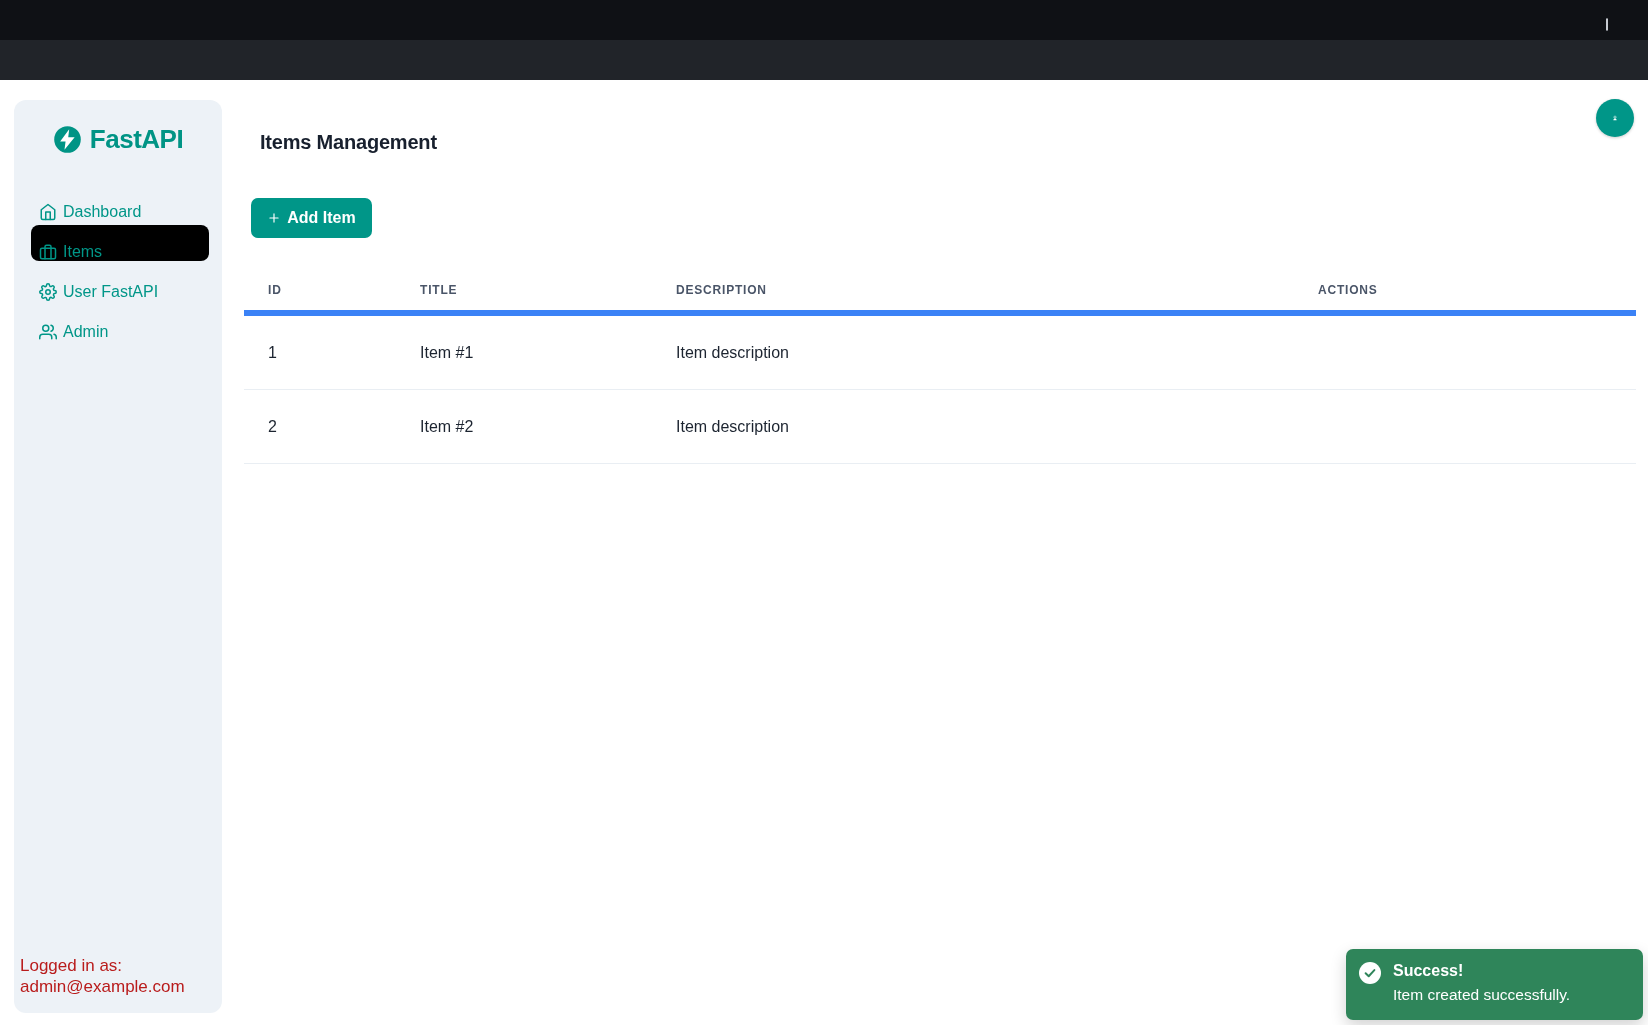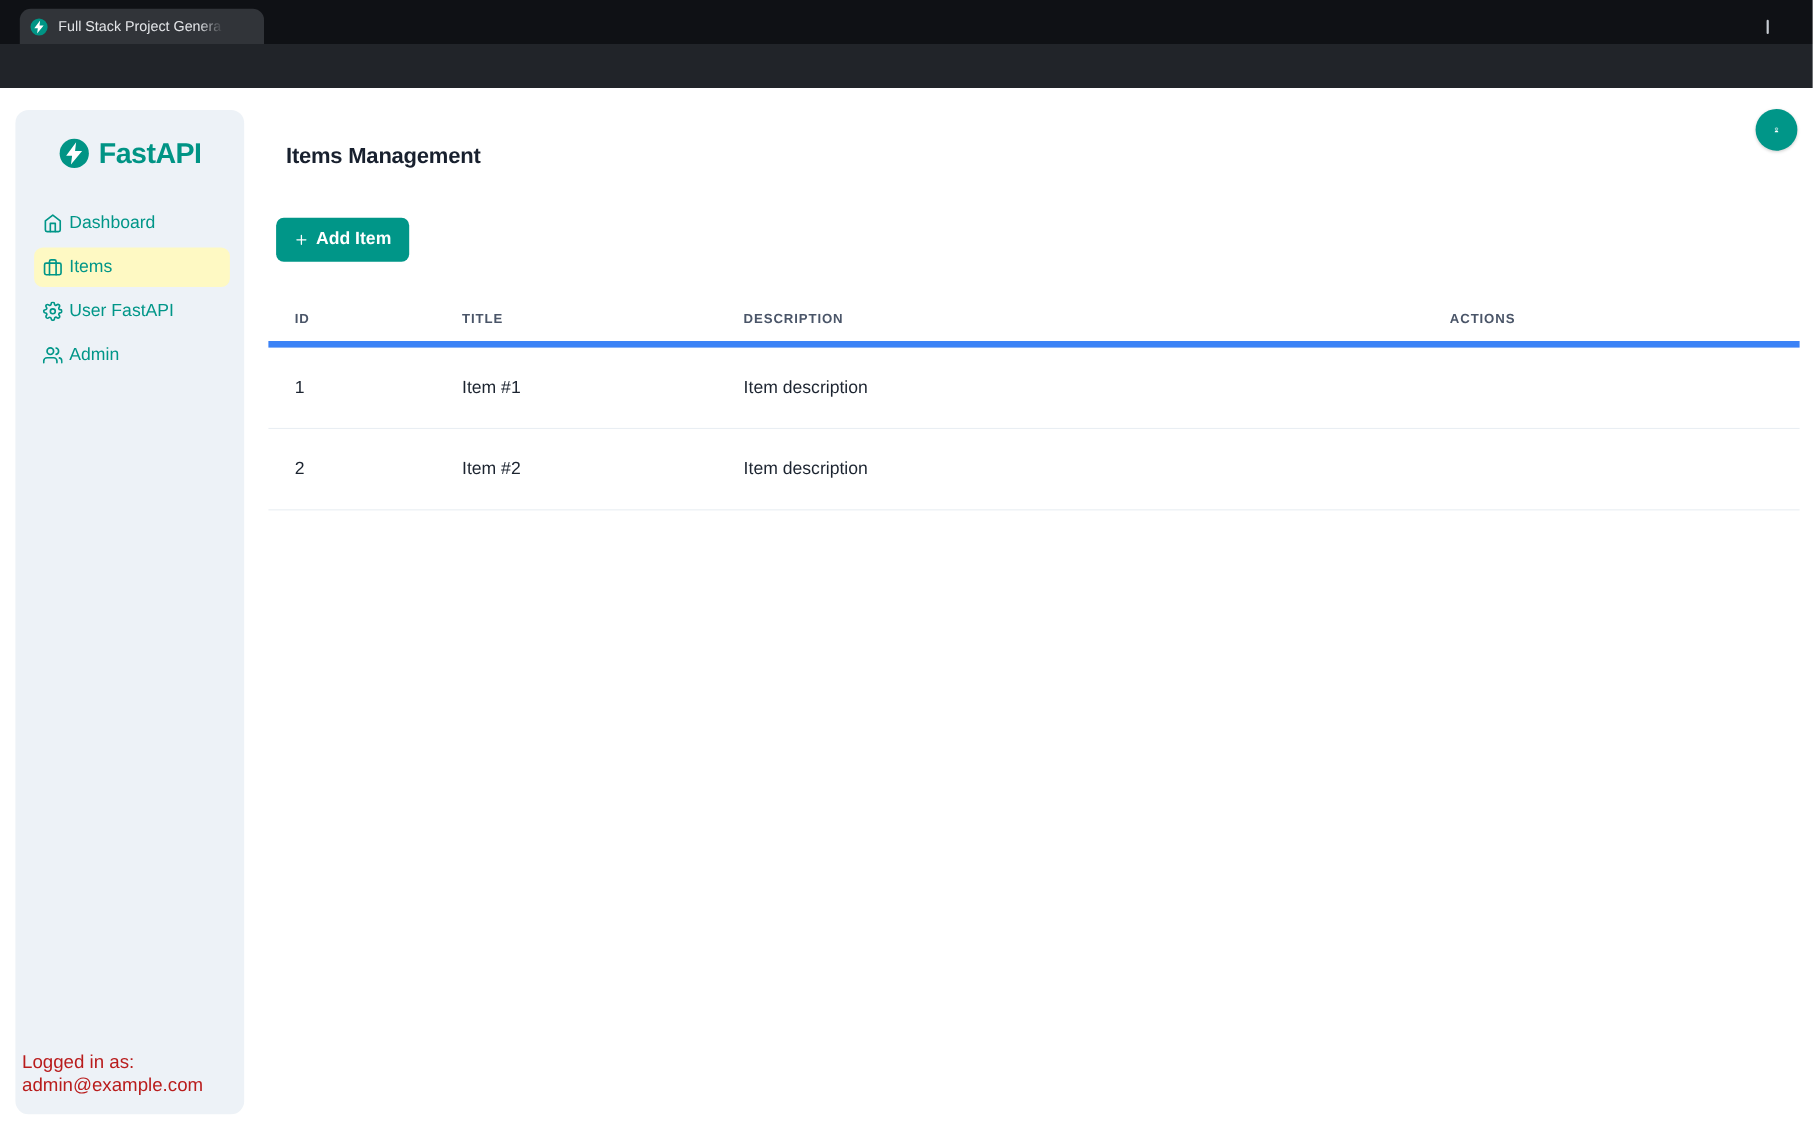--- a/index.html
+++ b/index.html
@@ -42,22 +42,22 @@
        color:#fff;font-size:9px;font-weight:700;display:flex;align-items:center;justify-content:center;padding:0 2px;box-sizing:border-box}
 
   
   .page{position:absolute;top:80px;left:0;width:1648px;height:945px;background:#fff}
 
   .sidebar{position:absolute;left:14px;top:20px;width:208px;height:913px;background:#EDF2F7;border-radius:12px}
   .logo{position:absolute;top:24px;left:0;width:100%;display:flex;align-items:center;justify-content:center;gap:8px}
   .logo-icon{width:29px;height:29px}
   .logo-text{font-size:26px;font-weight:600;color:#009485;letter-spacing:-0.5px}
   .nav{position:absolute;top:85px;left:17px;right:13px}
-  .nav-item{height:36px;border-radius:8px;display:flex;align-items:center;padding:0 8px;margin-bottom:4px;cursor:pointer}
-  .nav-item.active{background:#fef9c3}
+  .nav-item{height:36px;border-radius:8px;display:flex;align-items:flex-end;padding:0 8px;margin-bottom:4px;cursor:pointer}
+  .nav-item.active{background:#000000}
   .nav-icon{width:18px;height:18px;color:#009688;flex:0 0 auto}
   .nav-label{margin-left:6px;font-size:16px;color:#009688}
   .sb-footer{position:absolute;left:6px;bottom:16px;font-size:17px;color:#b91c1c;line-height:21px}
 
   .main-title{position:absolute;left:260px;top:44px;font-size:20px;line-height:37px;font-weight:700;color:#18202E;letter-spacing:-0.2px}
 
   .add-btn{position:absolute;left:251px;top:118px;width:121px;height:40px;background:#009688;border:none;border-radius:7px;
        color:#fff;font-size:16px;font-weight:700;display:flex;align-items:center;justify-content:center;gap:6px;cursor:pointer}
 
   .items-table{position:absolute;left:244px;top:190px;width:1392px}
@@ -79,32 +79,20 @@
        display:flex;align-items:center;justify-content:center}
   .toast-title{position:absolute;left:47px;top:13px;font-size:16px;font-weight:700}
   .toast-msg{position:absolute;left:47px;top:37px;font-size:15.5px}
   .toast-close{position:absolute;right:8px;top:8px;width:18px;height:18px;border:none;background:none;color:#fff;
        display:flex;align-items:center;justify-content:center;cursor:pointer}
 </style>
 </head>
 <body>
 
 <div class="tabbar">
-  <div class="tab">
-    <svg class="favicon" viewBox="0 0 24 24">
-      <circle cx="12" cy="12" r="11" fill="#009485" stroke="none"></circle>
-      <polygon points="13.4,3.6 5.9,13.7 10.4,13.7 9.5,20.4 17.9,10.1 12.6,10.1" fill="#fff" stroke="none"></polygon>
-    </svg>
-    <span class="tab-title">Full Stack Project Genera</span>
-    <button class="chrome-btn">
-      <svg class="icn" width="13" height="13" viewBox="0 0 24 24" stroke-width="2.4">
-        <path d="M6 6l12 12M18 6L6 18"></path>
-      </svg>
-    </button>
-  </div>
   <button class="chrome-btn newtab">
     <svg class="icn" width="17" height="17" viewBox="0 0 24 24" stroke-width="1.9">
       <path d="M12 5v14M5 12h14"></path>
     </svg>
   </button>
   <button class="chrome-btn winctl" style="left:1522px">
     <svg class="icn" width="16" height="16" viewBox="0 0 24 24">
       <polyline points="6 9 12 15 18 9"></polyline>
     </svg>
   </button>
@@ -300,14 +288,28 @@
   </div>
 
   <button class="avatar-btn">
     <svg width="22" height="22" viewBox="0 0 24 24">
       <circle cx="12" cy="8.6" r="4.6" fill="none" stroke="#fff" stroke-width="1.7"></circle>
       <path d="M8.6 8.6h6.8" stroke="#fff" stroke-width="1.7" stroke-linecap="round"></path>
       <path d="M5.4 20.6c.4-4 3-6.2 6.6-6.2s6.2 2.2 6.6 6.2z" fill="#fff"></path>
     </svg>
   </button>
 
+  <div class="toast">
+    <span class="toast-check">
+      <svg width="14" height="14" viewBox="0 0 24 24" fill="none" stroke="#2F855A" stroke-width="3.4" stroke-linecap="round" stroke-linejoin="round">
+        <polyline points="4.5 12.5 9.8 17.5 19.5 7"></polyline>
+      </svg>
+    </span>
+    <span class="toast-title">Success!</span>
+    <span class="toast-msg">Item created successfully.</span>
+    <button class="toast-close">
+      <svg class="icn" width="12" height="12" viewBox="0 0 24 24" stroke-width="2.4">
+        <path d="M5 5l14 14M19 5L5 19"></path>
+      </svg>
+    </button>
+  </div>
 
 </div>
 
 </body></html>

